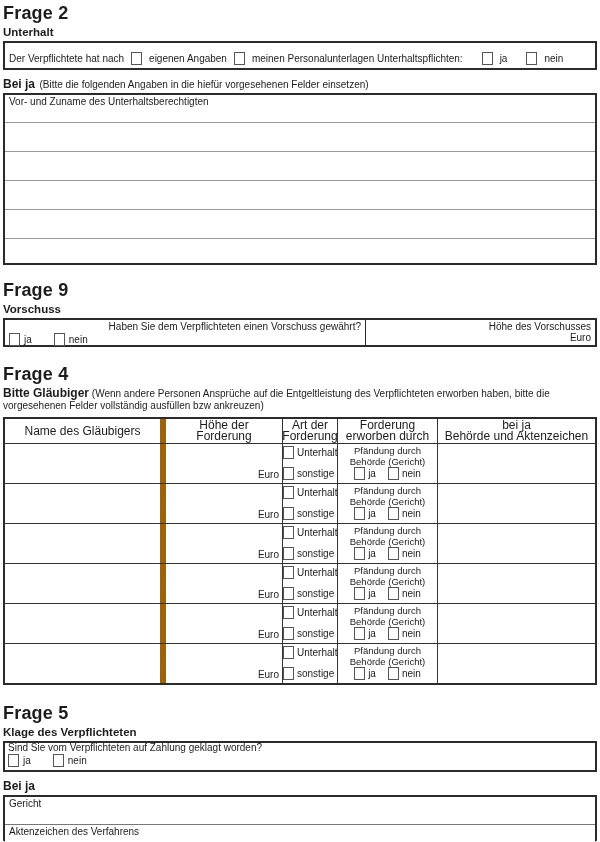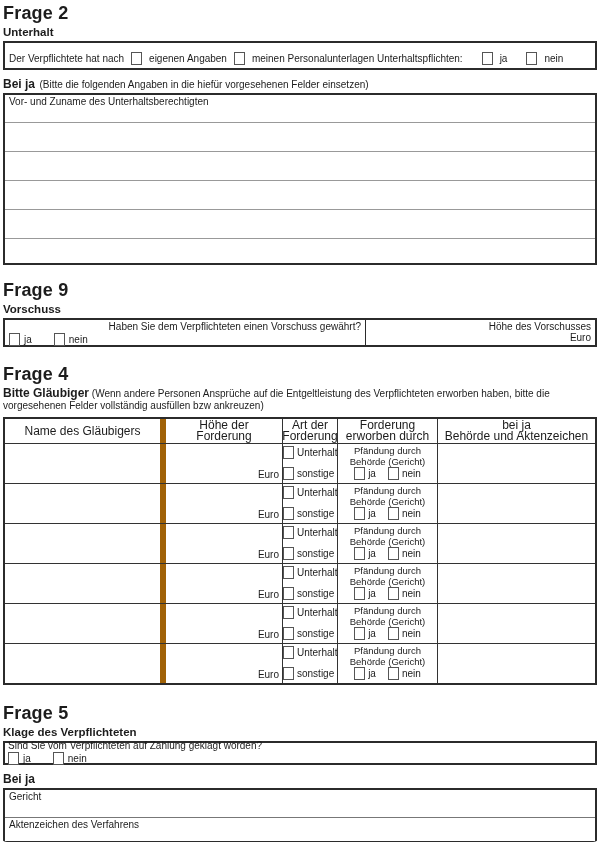--- a/index.html
+++ b/index.html
@@ -68,21 +68,21 @@
   .c2 .cur { position:absolute; right:3px; bottom:3px; font-size:10px; }
   .c3-in { height:100%; display:flex; flex-direction:column; justify-content:space-between; padding:2px 0 3px 0; }
   .c3-in .cbrow { gap:3px; }
   .c4-in { height:100%; display:flex; flex-direction:column; justify-content:space-between; padding:2px 0 3px 0;align-items:center; }
   .c4-in .pf { font-size:9.5px; line-height:10.5px; text-align:center; }
   .c4-in .jn { display:flex; align-items:center; justify-content:center; }
   .c4-in .jn .lbl { font-size:10px; margin-left:3px; }
   .c4-in .jn .cb2 { margin-left:12px; }
 
   
-  .q-box { margin-top:2px; height:24px; padding:1px 4px 3px 3px; display:flex; flex-direction:column; justify-content:center; }
+  .q-box { margin-top:2px; height:31px; padding:1px 4px 3px 3px; display:flex; flex-direction:column; justify-content:flex-end; }
   .two-row-box { margin-top:2px; height:55px; }
   .two-row-box .r1 { height:27px; padding:1px 4px; font-size:10px; }
   .two-row-box .r2 { height:26px; border-top:1px solid #777; padding:1px 4px; font-size:10px; }
 
   .mt-f3 { margin-top:15px; }
   .mt-f4 { margin-top:17px; }
   .mt-f5 { margin-top:18px; }
 </style>
 </head>
 <body>

